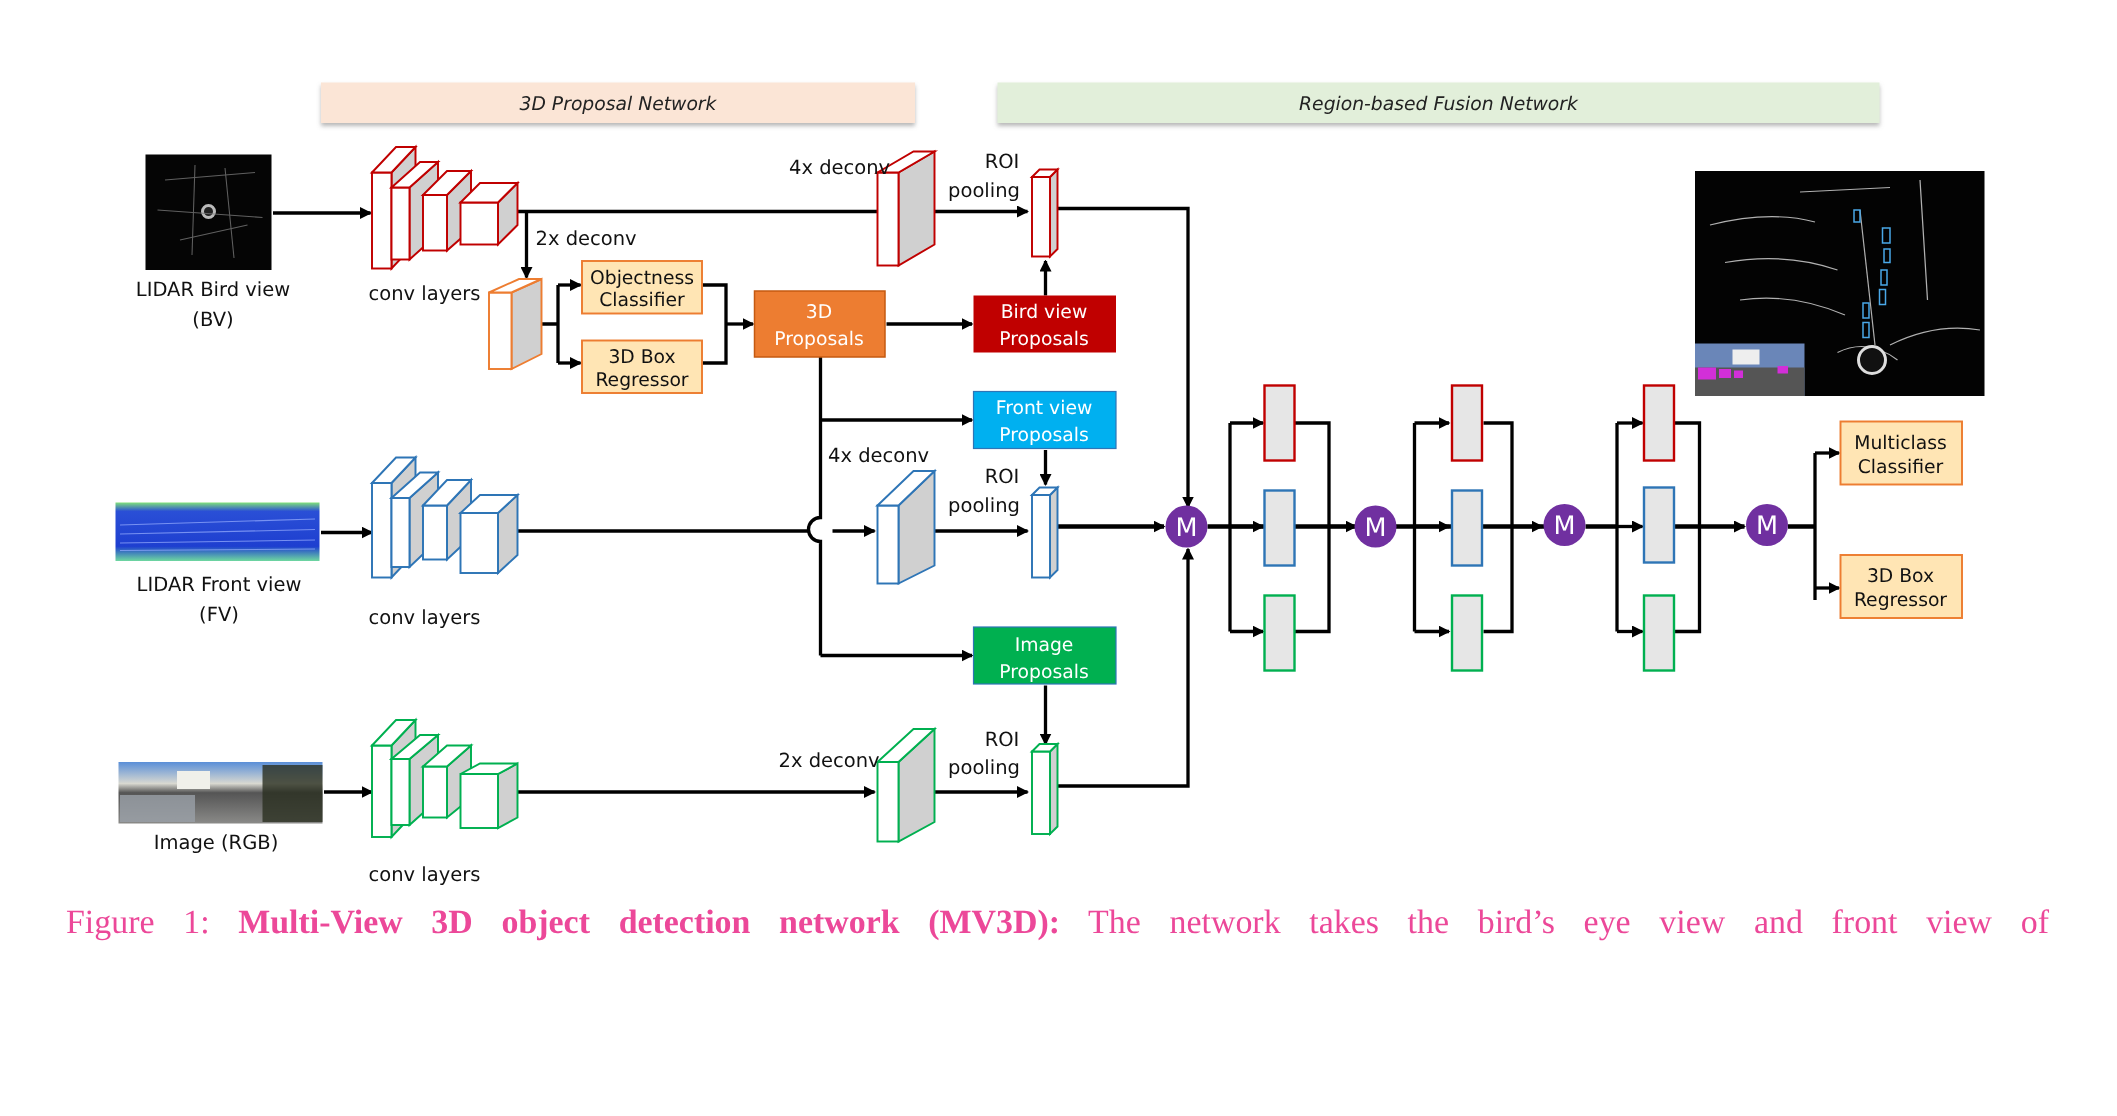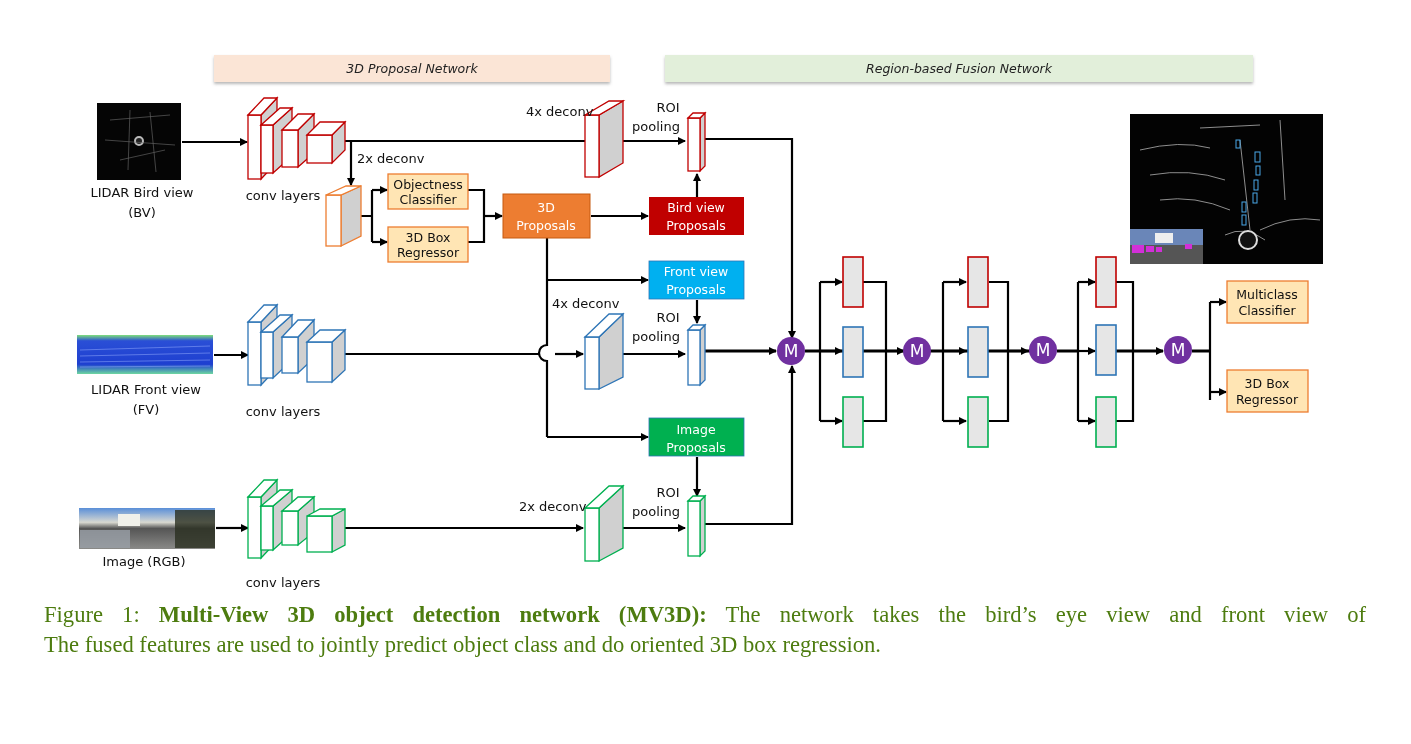--- a/index.html
+++ b/index.html
@@ -2,21 +2,21 @@
 <html><head>
 <meta charset="utf-8">
 <style>
   html, body { margin:0; padding:0; background:#ffffff; }
   body { width:1411px; height:744px; position:relative; overflow:hidden; font-family:"Liberation Sans", sans-serif; }
   #diagram { position:absolute; left:0; top:0; width:1411px; height:600px; }
   .lbl { font-family:"DejaVu Sans", sans-serif; font-size:13px; fill:#111; }
   .boxlbl { font-family:"DejaVu Sans", sans-serif; font-size:12.5px; }
   .hdr { font-family:"DejaVu Sans", sans-serif; font-size:12.5px; font-style:italic; fill:#222; }
   .mlbl { font-family:"DejaVu Sans", sans-serif; font-size:17px; fill:#fff; }
-  #caption { position:absolute; left:44px; top:600px; width:1322px; font-family:"Liberation Serif", serif; font-size:22.6px; line-height:30px; color:#4d7c0f; text-align:justify; }
+  #caption { position:absolute; left:44px; top:600px; width:1322px; font-family:"Liberation Serif", serif; font-size:22.6px; line-height:30px; color:#ec4899; text-align:justify; }
   #caption .line { display:block; text-align:justify; text-align-last:justify; white-space:nowrap; }
   #caption .line.last { text-align-last:left; }
   #caption b { font-weight:bold; }
 </style>
 </head>
 <body>
 
 <svg id="diagram" viewBox="0 0 1411 600" xmlns="http://www.w3.org/2000/svg">
   <defs>
     <marker id="arr" markerWidth="8" markerHeight="8" refX="7" refY="4" orient="auto" markerUnits="userSpaceOnUse">
@@ -356,14 +356,13 @@
   </g>
   <g>
     <rect x="1227" y="370" width="81" height="42" fill="#ffe5b4" stroke="#ed7d31" stroke-width="1.3"></rect>
     <text class="boxlbl" x="1267" y="388" text-anchor="middle" fill="#111">3D Box</text>
     <text class="boxlbl" x="1267" y="404" text-anchor="middle" fill="#111">Regressor</text>
   </g>
 </svg>
 
 <div id="caption">
   <span class="line" style="white-space: nowrap;"><span style="white-space: pre;">Figure 1: </span><b>Multi-View 3D object detection network (MV3D):</b><span style="white-space: pre;"> The network takes the bird’s eye view and front view of</span></span>
-  <span class="line last" style="white-space: nowrap;">The fused features are used to jointly predict object class and do oriented 3D box regression.</span>
 </div>
 
 </body></html>

